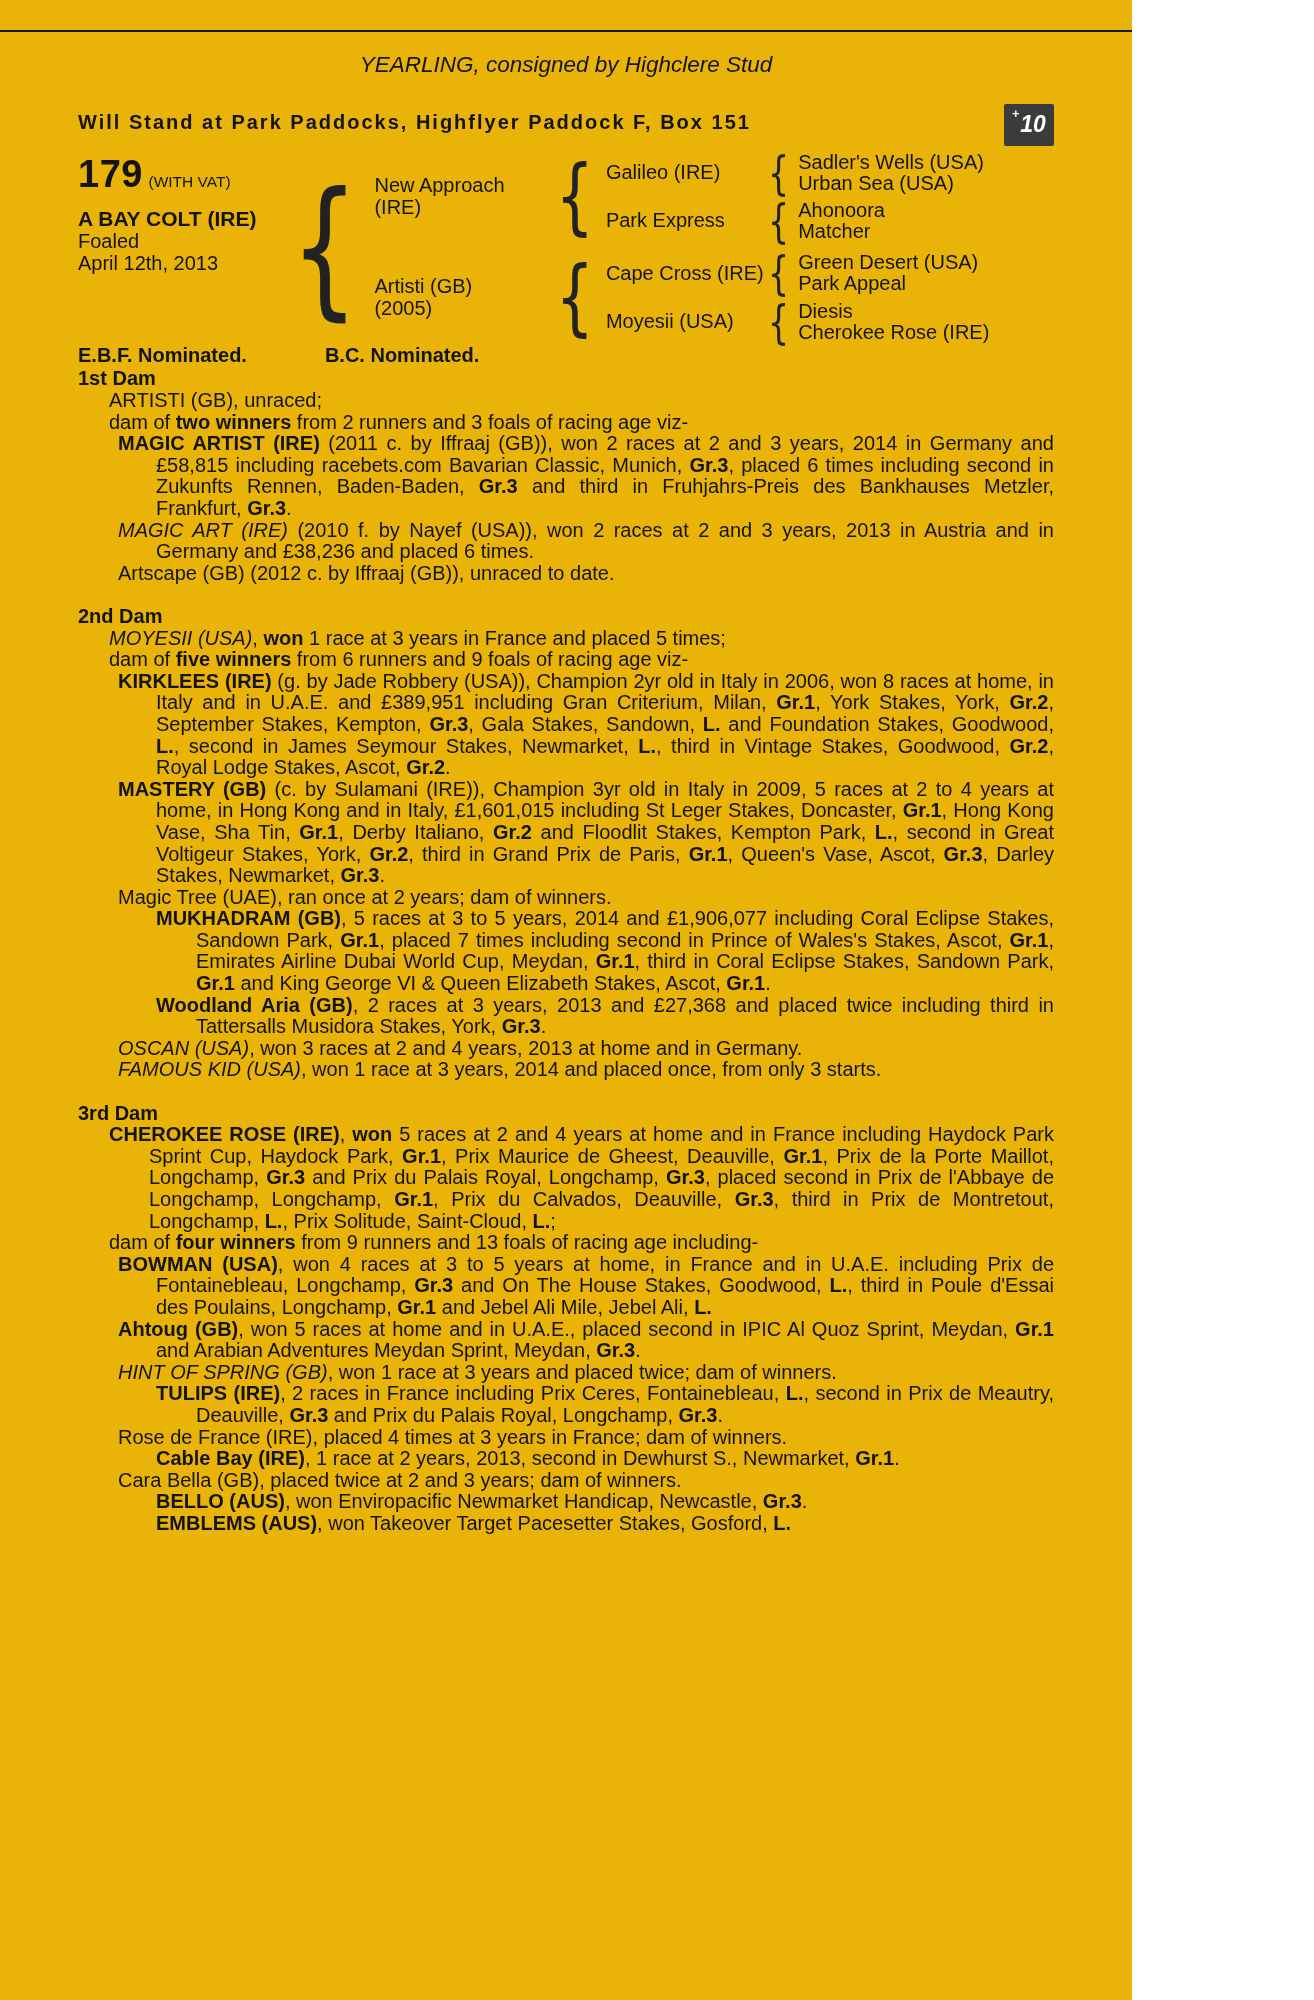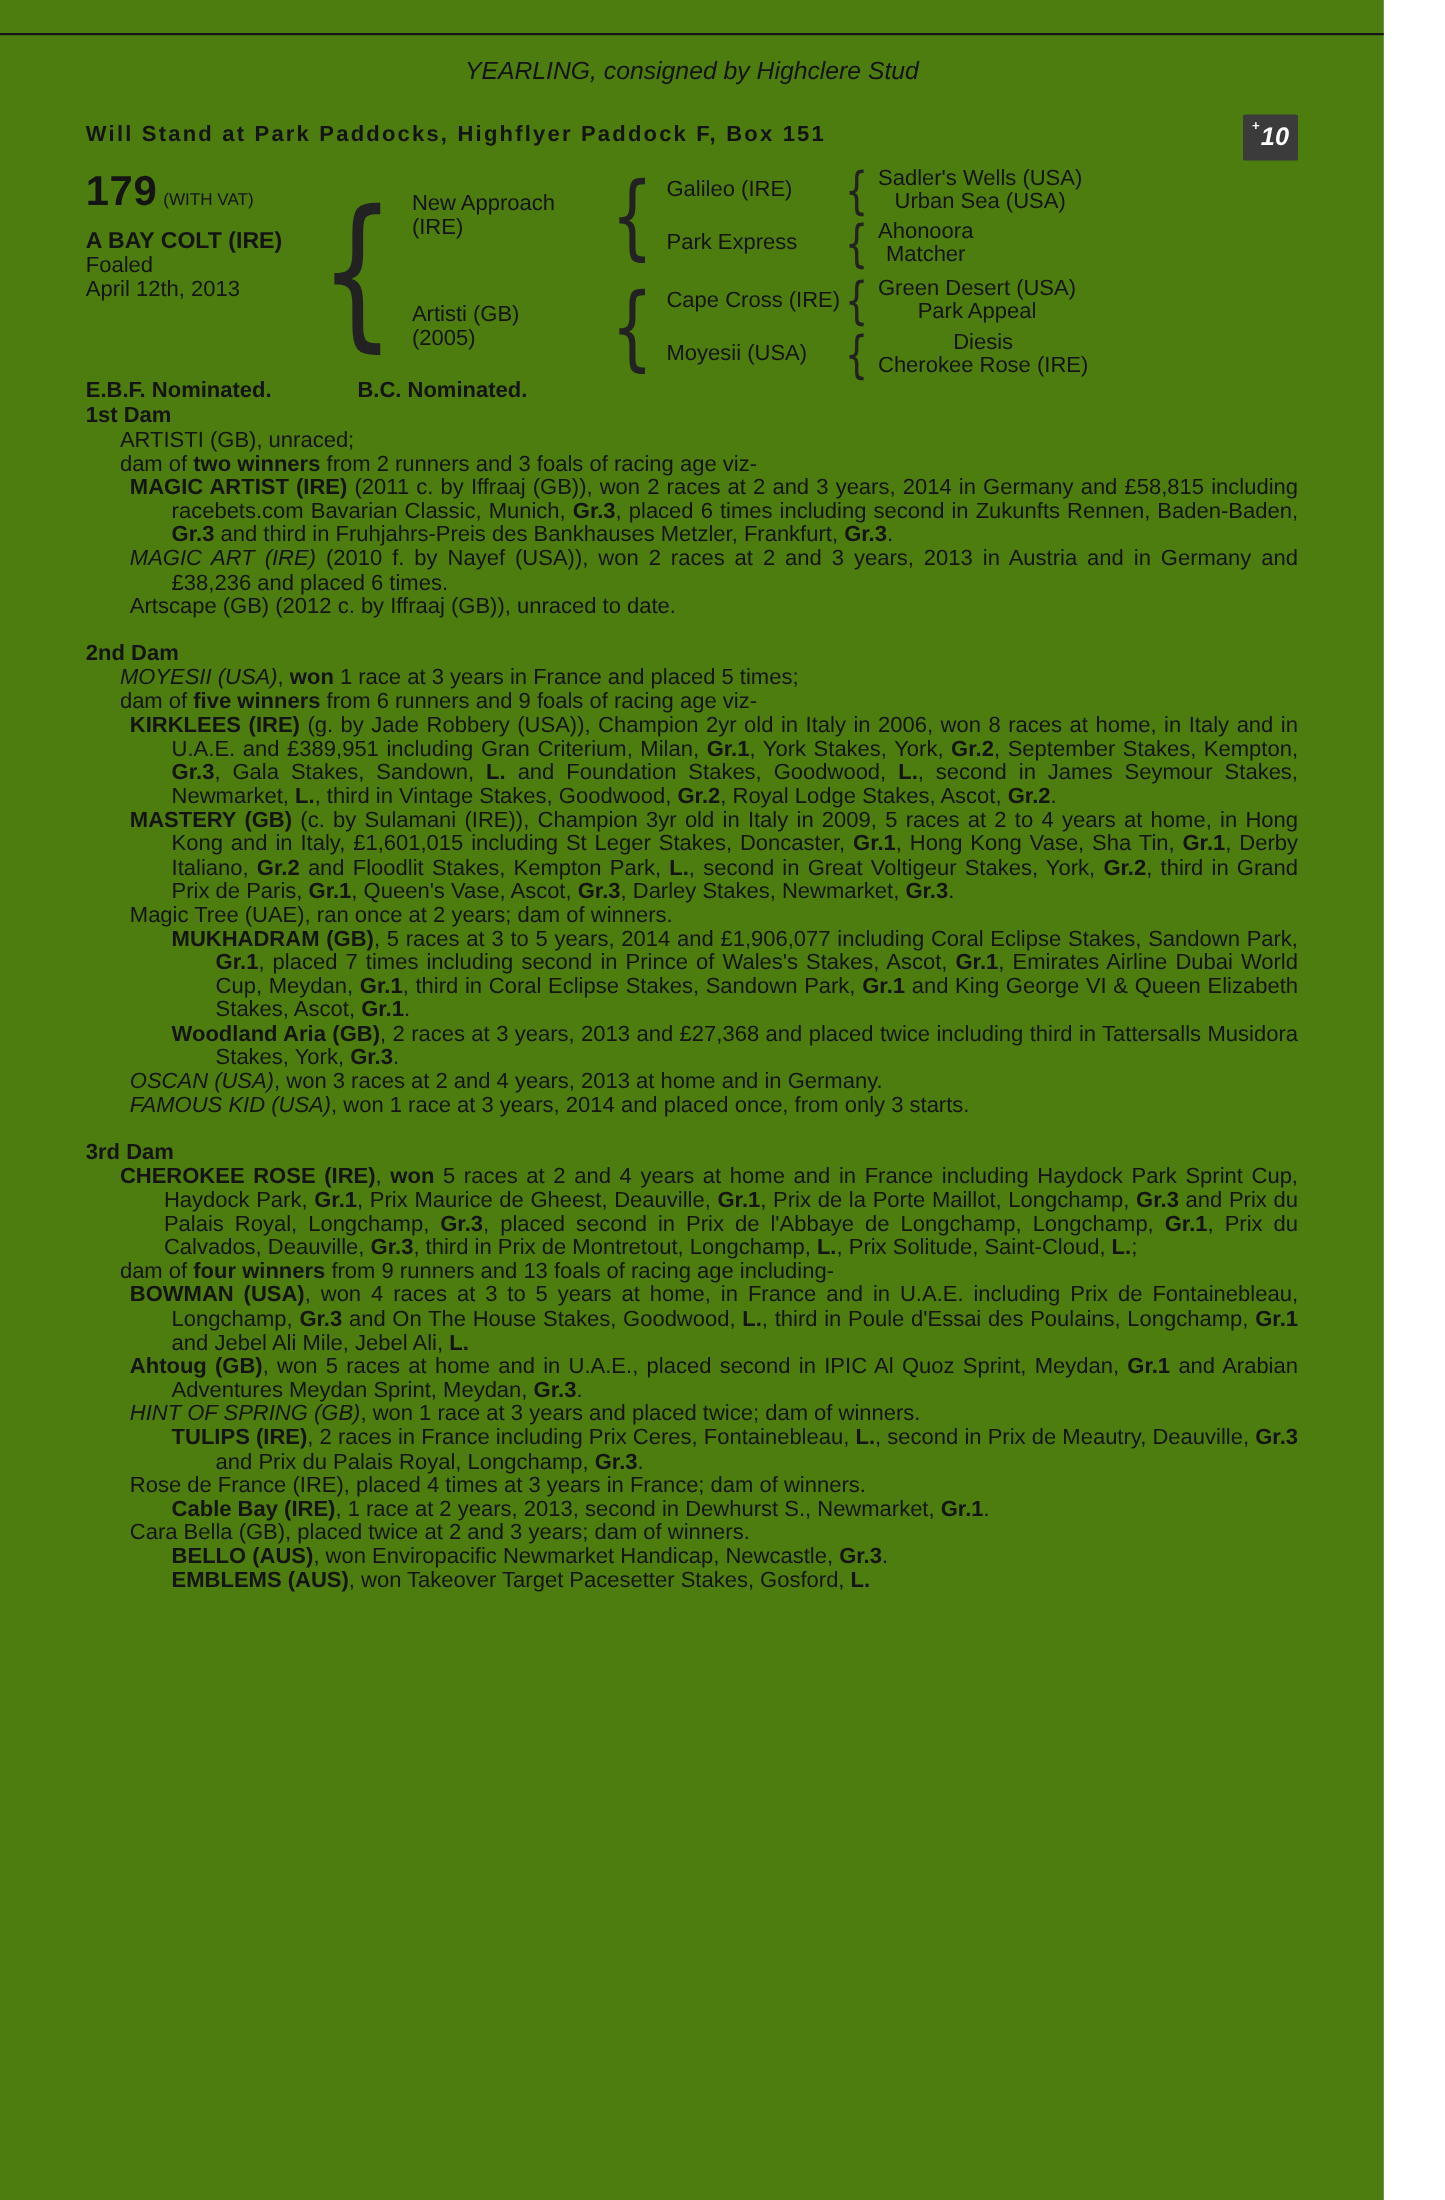--- a/index.html
+++ b/index.html
@@ -1,23 +1,23 @@
 <!DOCTYPE html>
 <html><head>
 <meta charset="utf-8">
 <style>
   html,body { margin:0; padding:0; background:#ffffff; }
   .page {
     position:relative;
-    width:1258px; height:2000px;
+    width:1132px; height:2000px;
     box-sizing:border-box;
     padding:54px 78px 0 78px;
     font-family:"Liberation Sans","DejaVu Sans",sans-serif;
     font-size:20px; line-height:21.6px; color:#141414;
-    background:#4d7c0f;
+    background:#eab308;
     overflow:hidden;
   }
   .top-rule { position:absolute; top:30px; left:0; right:0; height:2px; background:#151515; }
 
   .title { text-align:center; font-style:italic; font-size:22.5px; margin-bottom:28px; }
 
   .stand-row { display:flex; justify-content:space-between; align-items:flex-start; margin-bottom:6px; }
   .stand { font-weight:bold; font-size:20px; letter-spacing:2px; padding-top:8px; }
   .logo {
     width:50px; height:42px; background:#3b3b3b; color:#fff;
@@ -37,21 +37,21 @@
   .foaled { margin-top:1px; }
 
   .tree { display:flex; align-items:center; }
   .gcol { display:flex; flex-direction:column; justify-content:center; }
   .gen1col { gap:10px; }
   .g2col { gap:6px; }
   .g3col { gap:0px; }
   .gnode { display:flex; align-items:center; }
   .g1name { width:178px; }
   .g2name { width:160px; }
-  .g3 { line-height:21px; white-space:nowrap;text-align:center; }
+  .g3 { line-height:21px; white-space:nowrap; }
   .brace {
     font-family:"DejaVu Sans",sans-serif; font-weight:normal;
     line-height:0.92; flex-shrink:0; color:#222;
     transform:scaleX(0.72); user-select:none;
   }
   .br-root { font-size:150px; margin:0 2px 0 -6px; }
   .br-g1 { font-size:84px; margin:0 4px 0 -4px; }
   .br-g2 { font-size:46px; margin:0 5px 0 -2px; }
 
   .noms { display:flex; font-weight:bold; margin-top:2px; }

